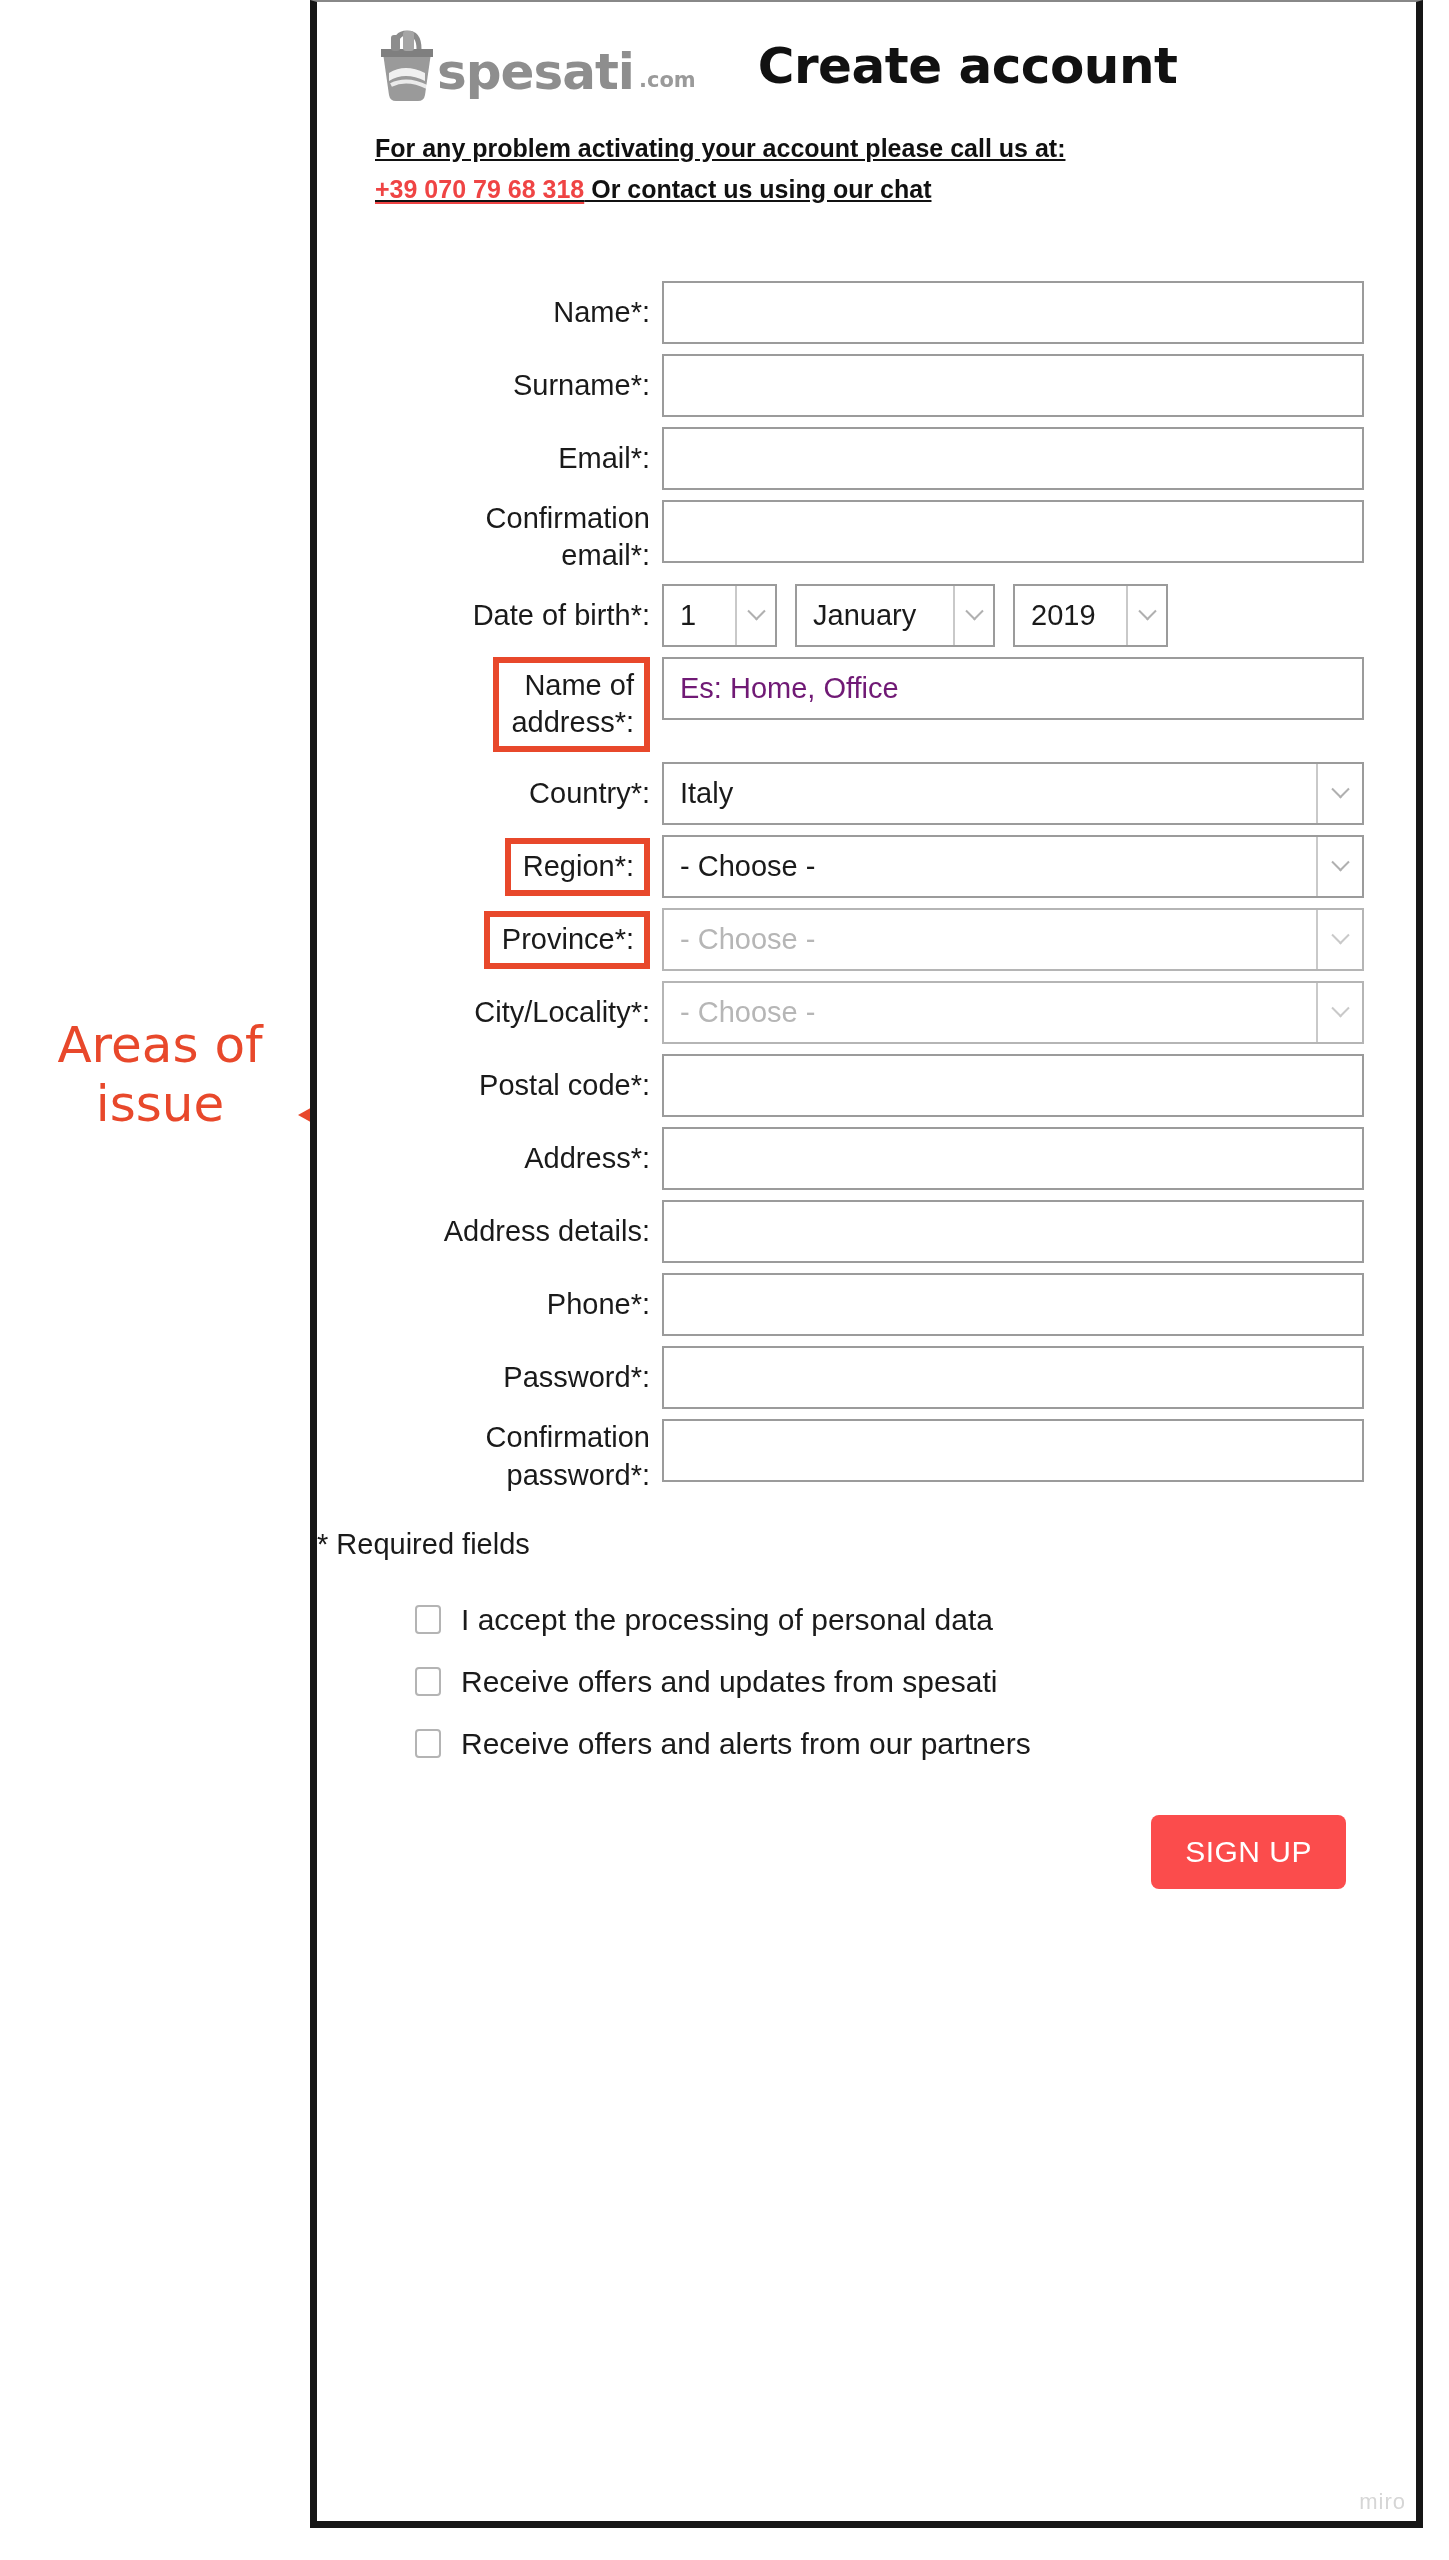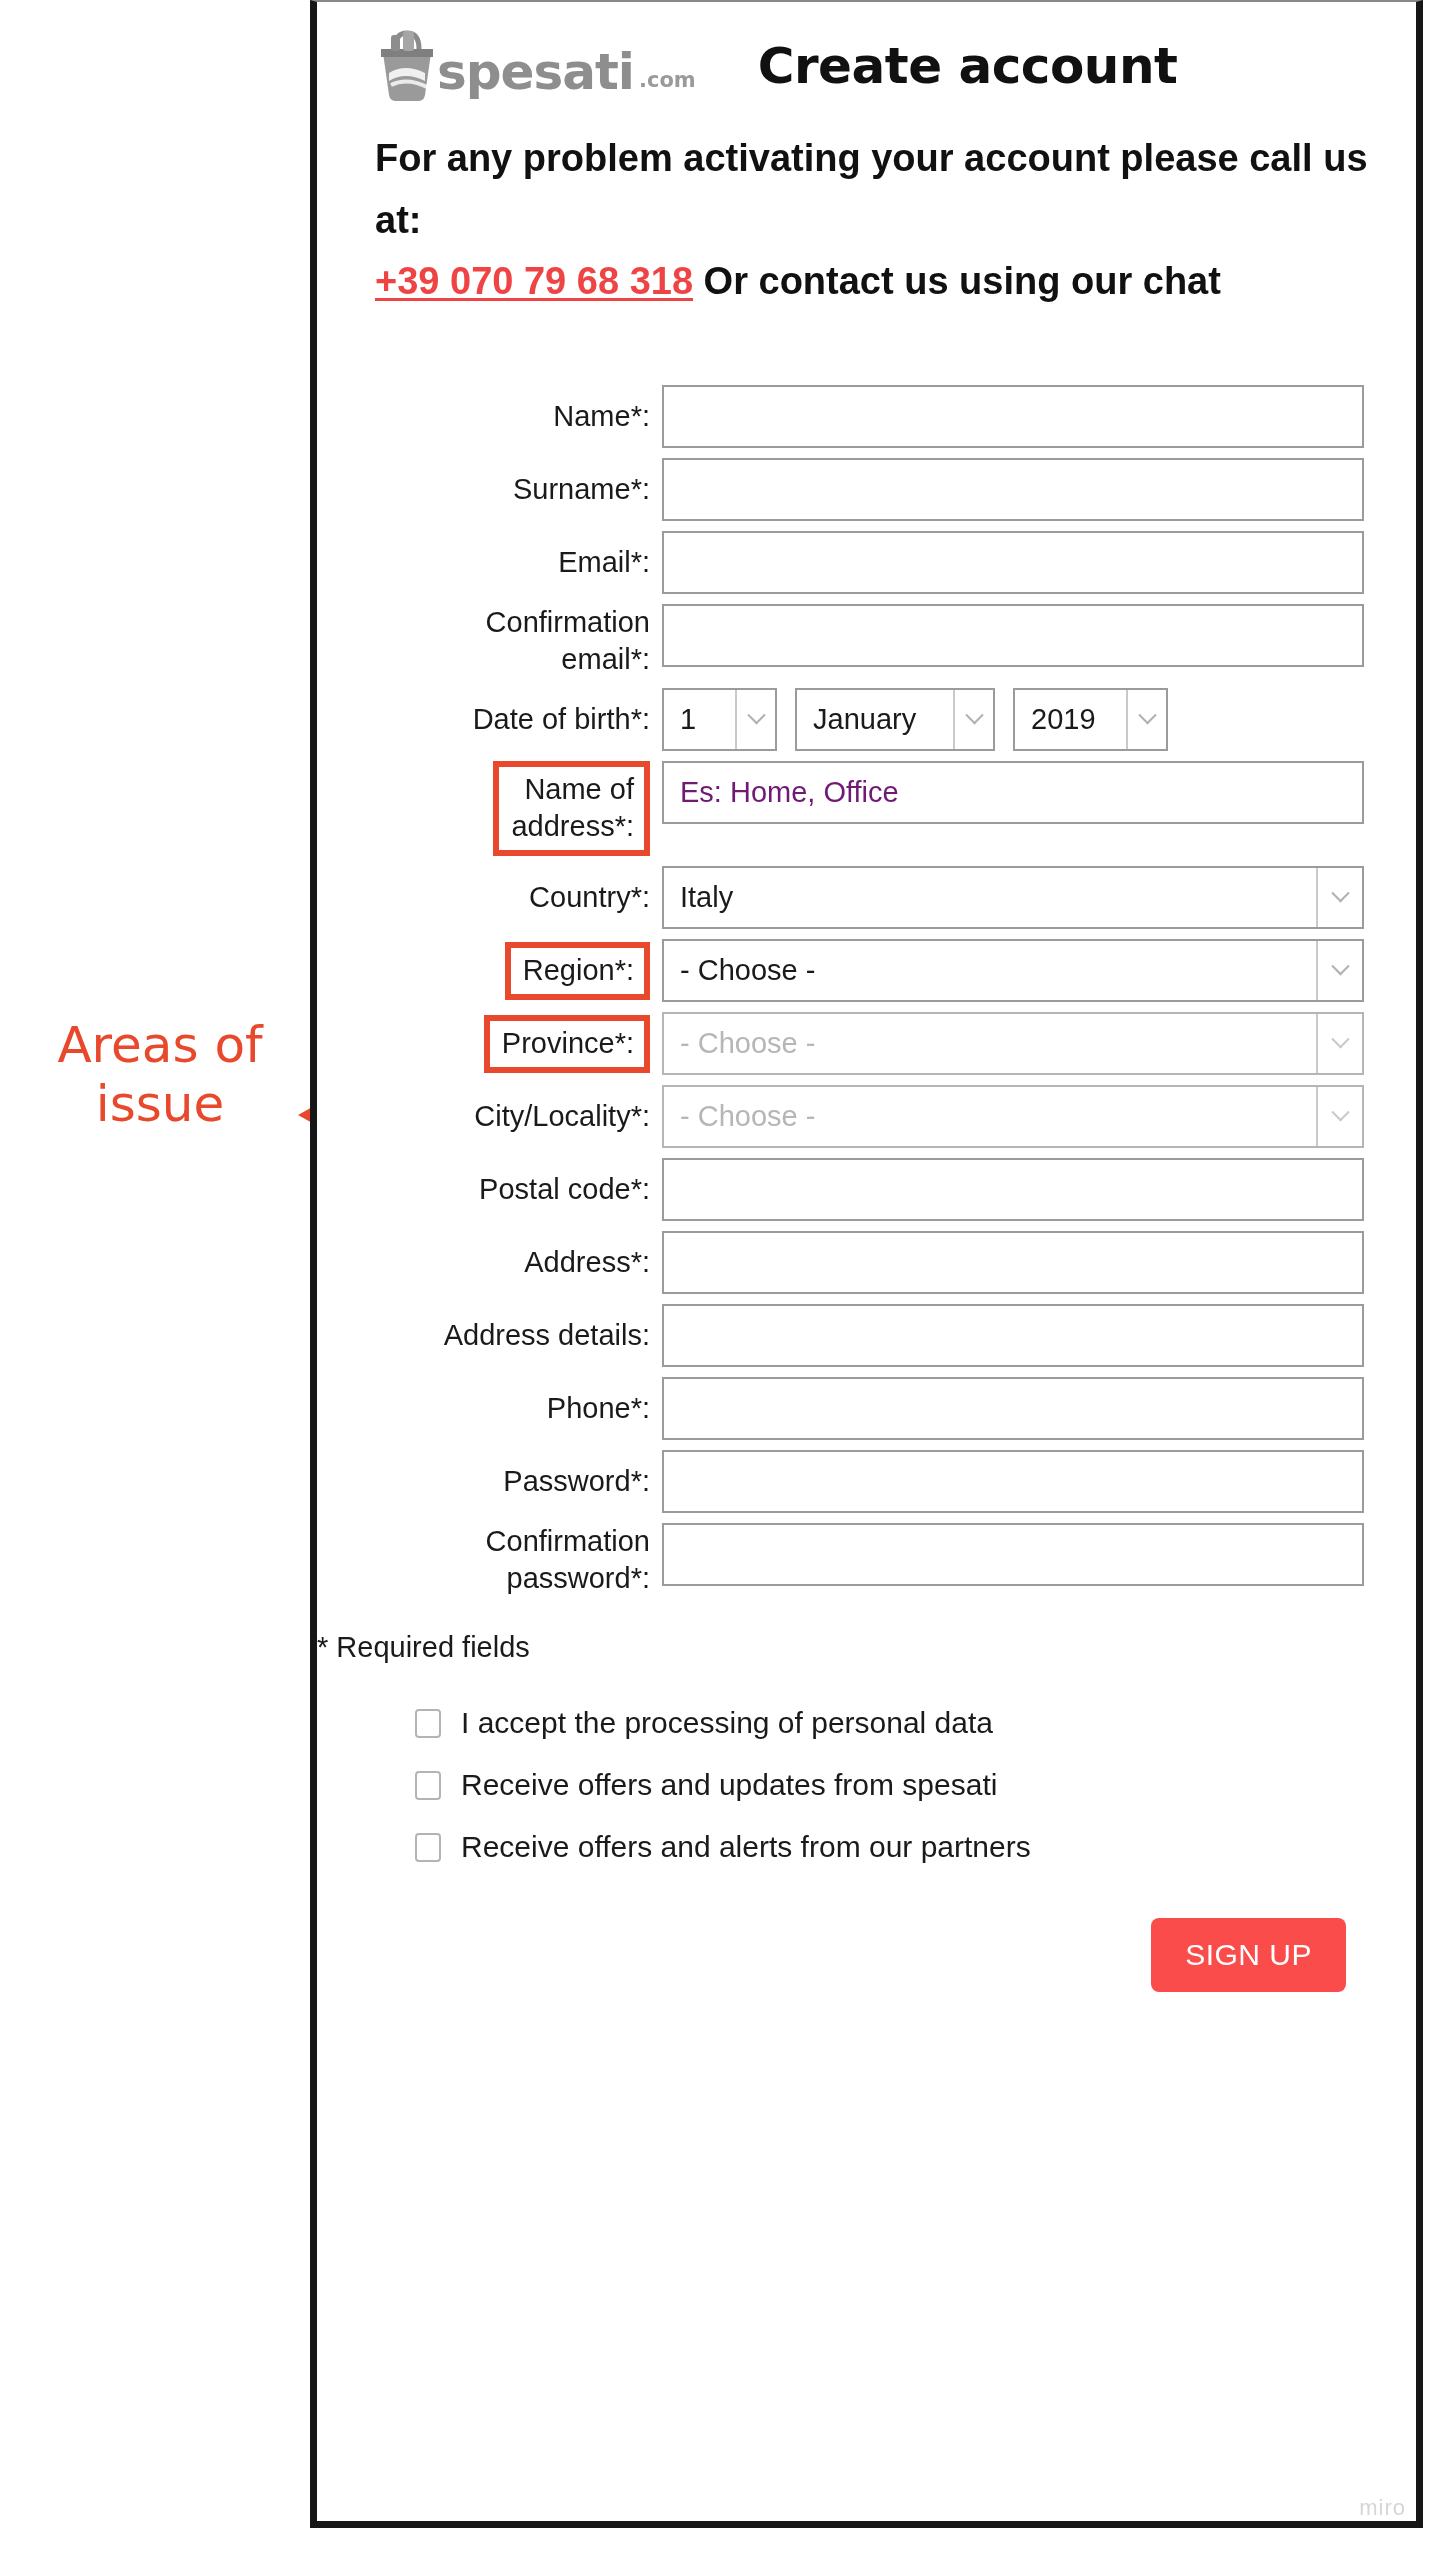--- a/index.html
+++ b/index.html
@@ -107,23 +107,24 @@
     color: #111111;
     margin-left: 62px;
     letter-spacing: -0.5px;
   }
 
   
   .help-block {
     padding: 16px 0 0 28px;
     font-family: "Liberation Sans", sans-serif;
     font-weight: 700;
-    font-size: 38px;
+    font-size: 25px;
     color: #111111;
     line-height: 1.62;
+    text-decoration: underline;
   }
   .help-phone {
     text-decoration: underline;
     text-underline-offset: 4px;
     color: #ef4444;
   }
 
   
   .form {
     margin-top: 72px;
@@ -270,21 +271,21 @@
     font-family: "Liberation Sans", sans-serif;
     font-size: 30px;
     letter-spacing: 0.5px;
     padding: 20px 34px;
     cursor: pointer;
   }
 
   .watermark {
     position: absolute;
     right: 10px;
-    bottom: 0;
+    bottom: 6px;
     font-family: "Liberation Sans", sans-serif;
     font-size: 22px;
     color: #d6d6d6;
     letter-spacing: 1px;
   }
 </style>
 </head>
 <body>
 
 <div id="stage">

